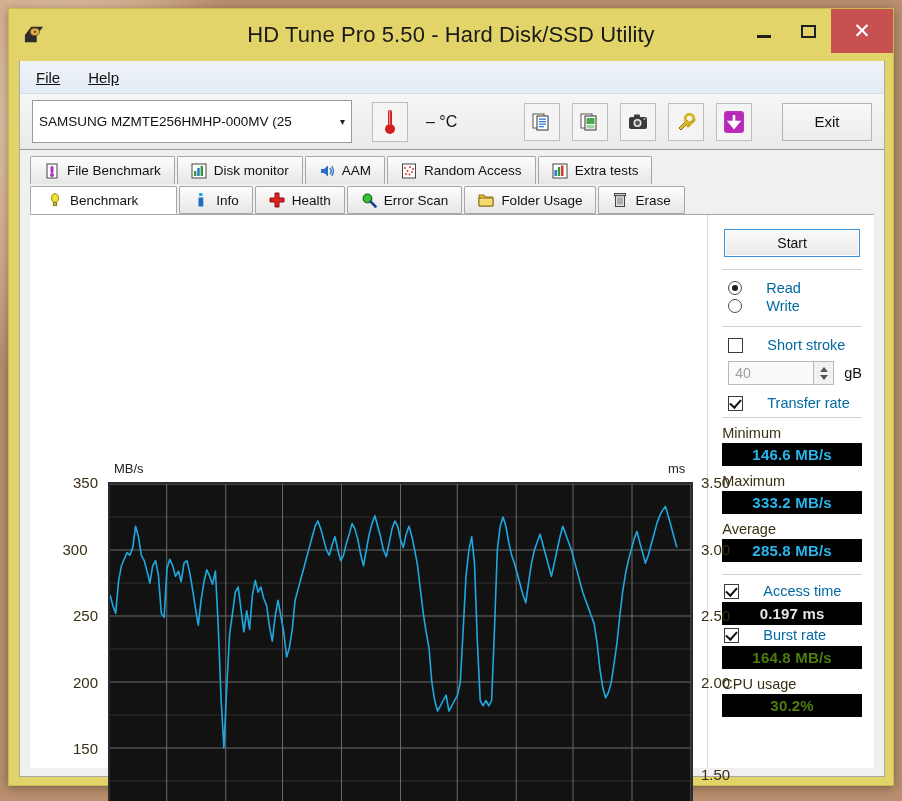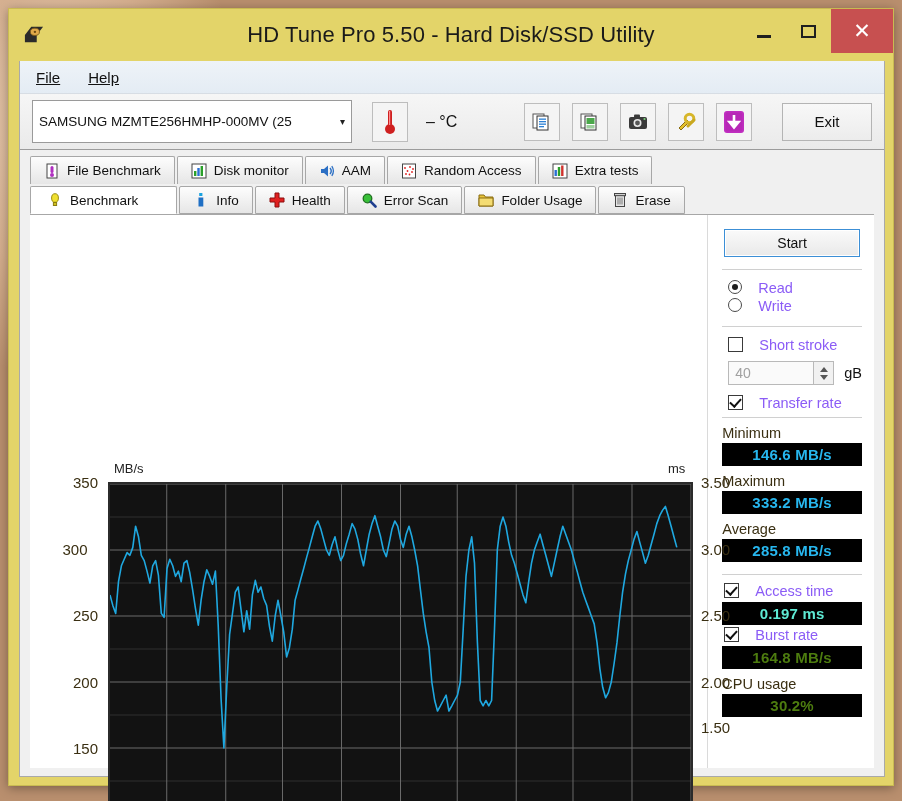--- a/index.html
+++ b/index.html
@@ -125,21 +125,21 @@
     background:#121212; border:2px solid #2b2b2b;
   }
 
   
   #start-btn {
     width:136px; height:28px; margin:0 auto; display:flex; align-items:center; justify-content:center;
     background:linear-gradient(180deg,#fafafa,#e9e9e9);
     border:1px solid #3c8fd6; font-size:14px; color:#111; box-shadow:inset 0 0 0 1px #fff;
   }
   .hr { height:1px; background:#d0d0d0; margin:12px 0 10px 0; }
-  .opt { display:flex; gap:16px; font-size:14.5px; color:#8b5cf6; margin:2px 0 2px 6px;}
+  .opt { display:flex; align-items:center; gap:24px; font-size:14.5px; color:#0369a1; margin:2px 0 2px 6px;}
   .radio { width:14px; height:14px; border:1.6px solid #4a4a4a; border-radius:50%; background:#fff; position:relative; flex:none;}
   .radio.on::after { content:""; position:absolute; left:3px; top:3px; width:6px; height:6px; border-radius:50%; background:#1d1d1d;}
   .cbx { width:15px; height:15px; border:1.6px solid #3a3a3a; background:#fff; position:relative; flex:none; }
   .cbx.on::after {
     content:""; position:absolute; left:3px; top:0px; width:5px; height:9px;
     border:solid #111; border-width:0 2px 2px 0; transform:rotate(42deg);
   }
   #stroke-row { display:flex; align-items:center; gap:10px; margin:8px 0 10px 6px;}
   #stroke-input {
     width:86px; height:24px; border:1px solid #b9b9b9; background:#fafafa;
@@ -152,21 +152,21 @@
   .spin-arrow { width:0;height:0;border-left:4px solid transparent;border-right:4px solid transparent;}
   .spin-arrow.up { border-bottom:5px solid #555; }
   .spin-arrow.down { border-top:5px solid #555; }
   .gb-label { font-size:14.5px; color:#111; }
   .res-label { font-size:14.5px; color:#3a2f12; margin:7px 0 2px 0; }
   .res-box {
     height:23px; background:#000; display:flex; align-items:center; justify-content:center;
     font-size:15px; font-weight:bold; letter-spacing:.2px;
   }
   .res-box.cyan { color:#27b7ef; }
-  .res-box.yellow { color:#5eead4; }
+  .res-box.yellow { color:#e5e5e5; }
   .res-box.white { color:#4d7c0f; }
 </style>
 </head>
 <body>
 
 <div id="desktop"></div>
 
 <div id="window">
 
   <div id="titlebar">
@@ -382,21 +382,21 @@
         <div class="ytick" style="top:259px; left:22px;">350</div>
         <div class="ytick" style="top:326px; left:22px;text-align:center;">300</div>
         <div class="ytick" style="top:392px; left:22px;">250</div>
         <div class="ytick" style="top:459px; left:22px;">200</div>
         <div class="ytick" style="top:525px; left:22px;">150</div>
 
         <div class="ytick-r" style="top:259px; left:671px;">3.50</div>
         <div class="ytick-r" style="top:326px; left:671px;">3.00</div>
         <div class="ytick-r" style="top:392px; left:671px;">2.50</div>
         <div class="ytick-r" style="top:459px; left:671px;">2.00</div>
-        <div class="ytick-r" style="top:504px; left:671px;">1.50</div>
+        <div class="ytick-r" style="top:551px; left:671px;">1.50</div>
 
         <div id="plot">
           <svg id="plot-svg" width="581" height="462" viewBox="0 0 581 462" preserveAspectRatio="none" style="display:block">
               <line x1="0" y1="0" x2="581" y2="0" stroke="#6a6a6a" stroke-width="1"></line>
               <line x1="0" y1="66" x2="581" y2="66" stroke="#6a6a6a" stroke-width="1"></line>
               <line x1="0" y1="132" x2="581" y2="132" stroke="#6a6a6a" stroke-width="1"></line>
               <line x1="0" y1="198" x2="581" y2="198" stroke="#6a6a6a" stroke-width="1"></line>
               <line x1="0" y1="264" x2="581" y2="264" stroke="#6a6a6a" stroke-width="1"></line>
               <line x1="0" y1="330" x2="581" y2="330" stroke="#6a6a6a" stroke-width="1"></line>
               <line x1="0" y1="396" x2="581" y2="396" stroke="#6a6a6a" stroke-width="1"></line>

